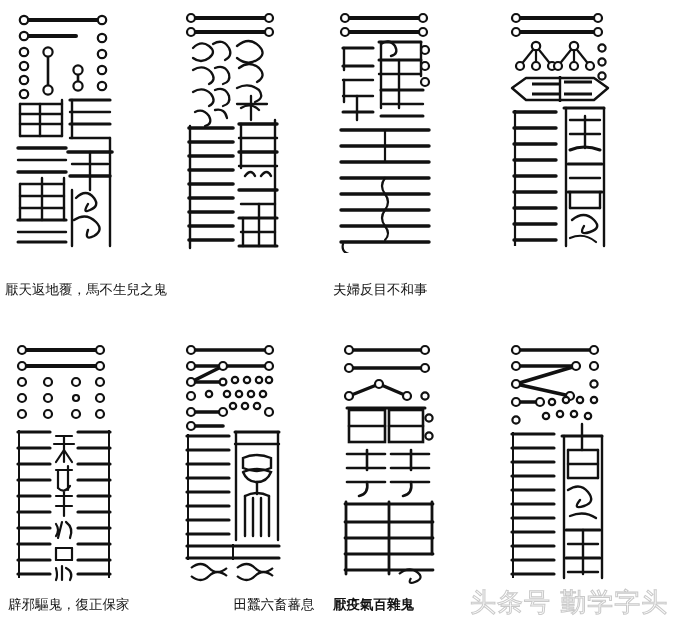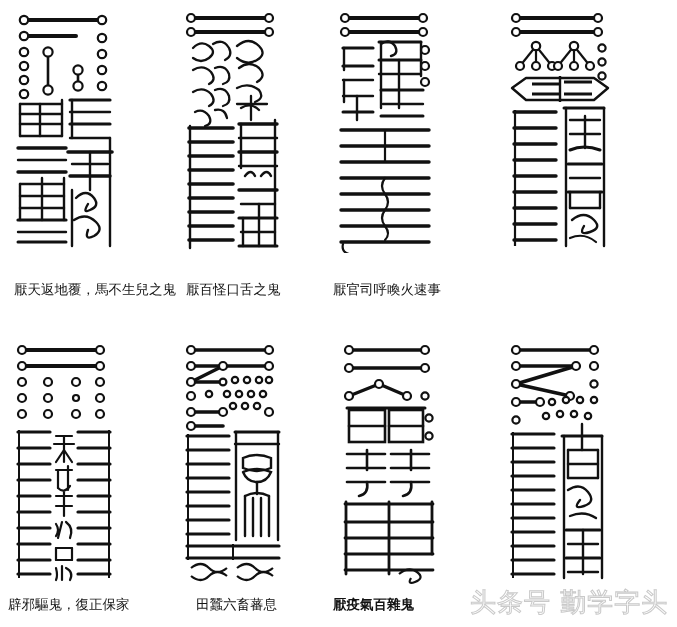--- a/index.html
+++ b/index.html
@@ -112,21 +112,21 @@
         <line x1="56" y1="168" x2="96" y2="168" stroke-width="3.4"></line>
         <line x1="76" y1="144" x2="76" y2="182"></line>
 
         <path d="M62 190 q10 -10 18 0 q6 8 -4 12 q-8 4 -2 -6" stroke-width="2.4"></path>
         <path d="M60 212 q12 -8 22 2 q8 8 -2 14 q-10 5 -6 -6" stroke-width="2.4"></path>
         <line x1="58" y1="182" x2="58" y2="238"></line>
         <line x1="96" y1="130" x2="96" y2="238"></line>
       </g>
     </svg>
   </div>
-  <div class="caption" style="left:14px; top:279px; width:200px;">厭天返地覆，馬不生兒之鬼</div>
+  <div class="caption" style="left:5px; top:279px; width:200px;">厭天返地覆，馬不生兒之鬼</div>
 
   <div class="talisman-cell" style="left:183px; top:8px;">
     <svg class="talisman-art" width="100" height="245" viewBox="0 0 100 245">
       <g stroke="#111" fill="none" stroke-width="4" stroke-linecap="round">
         <line x1="8" y1="10" x2="86" y2="10"></line>
         <line x1="8" y1="24" x2="86" y2="24"></line>
       </g>
       <g fill="#fff" stroke="#111" stroke-width="2.2">
         <circle cx="8" cy="10" r="4"></circle>
           <circle cx="86" cy="10" r="4"></circle>
@@ -178,21 +178,20 @@
         <line x1="56" y1="182" x2="94" y2="182" stroke-width="3.4"></line>
         <line x1="58" y1="196" x2="92" y2="196"></line>
         <line x1="56" y1="210" x2="94" y2="210" stroke-width="3.2"></line>
         <line x1="60" y1="210" x2="60" y2="238"></line>
         <line x1="76" y1="196" x2="76" y2="238"></line>
         <line x1="58" y1="224" x2="92" y2="224"></line>
         <line x1="56" y1="238" x2="94" y2="238" stroke-width="3"></line>
       </g>
     </svg>
   </div>
-  <div class="caption" style="left:186px; top:279px; width:140px;">厭百怪口舌之鬼</div>
 
   <div class="talisman-cell" style="left:337px; top:8px;">
     <svg class="talisman-art" width="102" height="245" viewBox="0 0 102 245">
       <g stroke="#111" fill="none" stroke-width="4" stroke-linecap="round">
         <line x1="8" y1="10" x2="86" y2="10"></line>
         <line x1="8" y1="24" x2="86" y2="24"></line>
       </g>
       <g fill="#fff" stroke="#111" stroke-width="2.2">
         <circle cx="8" cy="10" r="4"></circle>
           <circle cx="86" cy="10" r="4"></circle>
@@ -234,21 +233,21 @@
         <line x1="4" y1="218" x2="92" y2="218"></line>
         <line x1="4" y1="234" x2="92" y2="234"></line>
       </g>
       <g stroke="#111" fill="none" stroke-width="2.2" stroke-linecap="round">
         <line x1="48" y1="122" x2="48" y2="154"></line>
         <path d="M48 170 q-6 8 0 16 q6 8 0 16 q-6 8 0 16 q6 8 0 14"></path>
         <path d="M6 236 q-2 8 6 10"></path>
       </g>
     </svg>
   </div>
-  <div class="caption" style="left:333px; top:279px; width:140px;">厭官司呼喚火速事</div>
+  <div class="caption" style="left:333px; top:279px; width:140px;">夫婦反目不和事</div>
 
   <div class="talisman-cell" style="left:508px; top:8px;">
     <svg class="talisman-art" width="106" height="245" viewBox="0 0 106 245">
       <g stroke="#111" fill="none" stroke-width="4" stroke-linecap="round">
         <line x1="8" y1="10" x2="90" y2="10"></line>
         <line x1="8" y1="24" x2="90" y2="24"></line>
       </g>
 
       <g stroke="#111" fill="none" stroke-width="2.2">
         <line x1="28" y1="38" x2="12" y2="58"></line>
@@ -465,21 +464,21 @@
         <line x1="78" y1="158" x2="78" y2="196"></line>
         <line x1="86" y1="156" x2="86" y2="196"></line>
       </g>
 
       <g stroke="#111" fill="none" stroke-width="2.2">
         <path d="M8 228 q10 -8 18 0 q8 8 18 0 M8 236 q10 8 18 0 q8 -8 18 0"></path>
         <path d="M54 228 q10 -8 18 0 q8 8 18 0 M54 236 q10 8 18 0 q8 -8 18 0"></path>
       </g>
     </svg>
   </div>
-  <div class="caption" style="left:196px; top:594px; width:140px;">田蠶六畜蕃息</div>
+  <div class="caption" style="left:204px; top:594px; width:140px;text-align:center;">田蠶六畜蕃息</div>
 
   <div class="talisman-cell" style="left:341px; top:340px;">
     <svg class="talisman-art" width="100" height="245" viewBox="0 0 100 245">
       <g stroke="#111" fill="none" stroke-width="3.4" stroke-linecap="round">
         <line x1="8" y1="10" x2="84" y2="10"></line>
         <line x1="8" y1="28" x2="84" y2="28"></line>
         <line x1="8" y1="56" x2="38" y2="44"></line>
         <line x1="38" y1="44" x2="66" y2="56"></line>
       </g>
       <g fill="#fff" stroke="#111" stroke-width="2.2">

